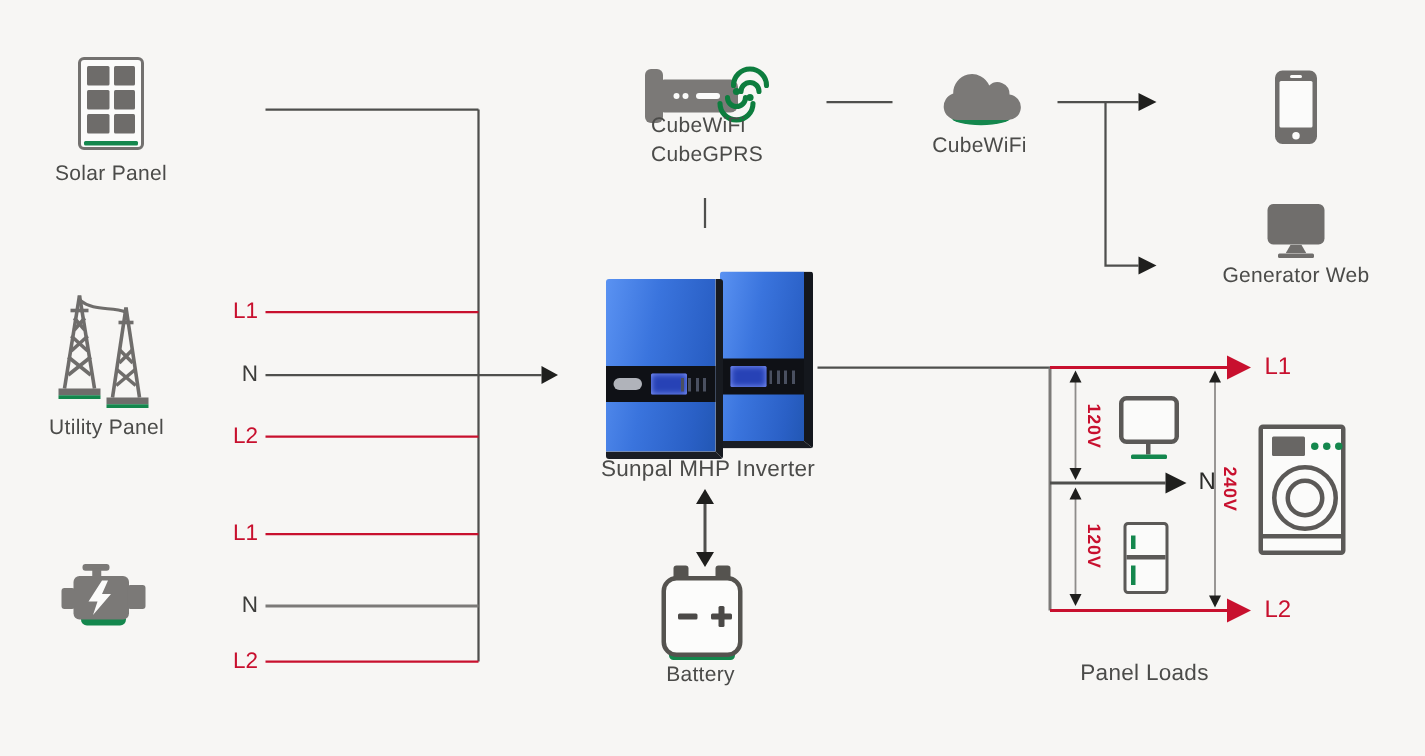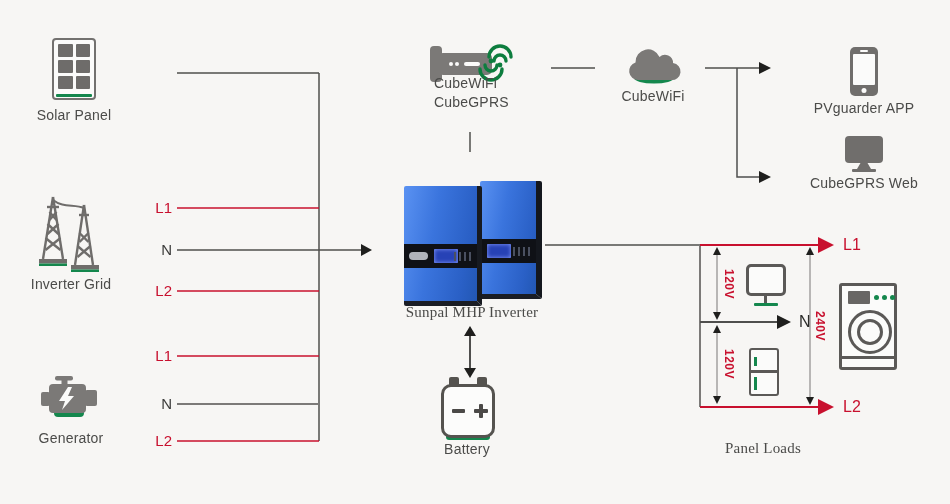--- a/index.html
+++ b/index.html
@@ -19,21 +19,21 @@
   .w-dark2 { stroke: var(--line_dark, #4f4f4d); stroke-width: 2;   fill: none; }
   .w-gray  { stroke: #7c7a78; stroke-width: 2; fill: none; }
   .w-red   { stroke: var(--red, #c8102e); stroke-width: 1.5; fill: none; }
   .w-red2  { stroke: var(--red, #c8102e); stroke-width: 2;   fill: none; }
   .w-dim   { stroke: #8e8c8a; stroke-width: 1.2; fill: none; }
   .ah-dark { fill: #1f1f1d; }
   .ah-red  { fill: var(--red, #c8102e); }
 
   
   .lbl { position: absolute; font-size: 14px; color: var(--text, #4b4b49); letter-spacing: .2px; }
-  .lbl.big { font-size: 15px; font-family: Liberation Serif, serif; }
+  .lbl.big { font-size: 15px; }
   .center { text-align: center; }
   .right  { text-align: right; }
   .red  { color: var(--red, #c8102e); }
   .wirelbl { position: absolute; font-size: 15px; font-weight: normal; }
   .rot {
     position: absolute; width: 36px; height: 14px; text-align: center;
     transform: rotate(90deg); color: var(--red, #c8102e);
     font-size: 12px; font-weight: bold; white-space: nowrap; letter-spacing: .5px;
   }
 
@@ -203,34 +203,33 @@
         <path d="M52.5,67 L39.5,56"></path>
       <path d="M41.5,52 L50.5,43"></path>
         <path d="M50.5,52 L41.5,43"></path>
       <path d="M15,10 C25,18 36,14 46,18" stroke-width="2"></path>
     </g>
     <rect x="1" y="69" width="28" height="4.5" fill="#6f6d6b"></rect>
     <rect x="1" y="73.5" width="28" height="2.5" fill="#14874d"></rect>
     <rect x="33" y="75" width="28" height="4.5" fill="#6f6d6b"></rect>
     <rect x="33" y="79.5" width="28" height="2.5" fill="#14874d"></rect>
   </svg>
-  <div class="lbl center" style="left:11px;top:276px;width:120px">Inverter Grid</div>
+  <div class="lbl center" style="left:11px;top:276px;width:120px">Utility Panel</div>
 
   <svg class="abs" style="left:40px;top:371px" width="60" height="54" viewBox="0 0 60 54">
     <rect x="14" y="38" width="30" height="8" rx="4" fill="#14874d"></rect>
     <g fill="#7b7977">
       <rect x="15" y="5" width="18" height="4.5" rx="2"></rect>
       <rect x="21.5" y="8" width="6" height="7"></rect>
       <rect x="9" y="13" width="37" height="29" rx="4"></rect>
       <rect x="1" y="21" width="9" height="14" rx="2"></rect>
       <rect x="45" y="19" width="12" height="16" rx="2"></rect>
     </g>
     <polygon points="28,16 19,30 25,30 22,39 34,25 28,25 32,16" fill="#fbfbfa"></polygon>
   </svg>
-  <div class="lbl center" style="left:11px;top:430px;width:120px">Generator</div>
 
   <div class="wirelbl red right" style="left:134px;top:199px;width:38px">L1</div>
   <div class="wirelbl right" style="left:134px;top:241px;width:38px;color:#3c3c3a">N</div>
   <div class="wirelbl red right" style="left:134px;top:282px;width:38px">L2</div>
   <div class="wirelbl red right" style="left:134px;top:347px;width:38px">L1</div>
   <div class="wirelbl right" style="left:134px;top:395px;width:38px;color:#3c3c3a">N</div>
   <div class="wirelbl red right" style="left:134px;top:432px;width:38px">L2</div>
 
   <svg class="abs" style="left:430px;top:44px" width="64" height="40" viewBox="0 0 64 40">
     <rect x="8" y="9" width="54" height="22" rx="5" fill="#7b7977"></rect>
@@ -258,28 +257,27 @@
     <ellipse cx="28" cy="40" rx="20" ry="5.5" fill="#14874d"></ellipse>
     <path d="M12,42 a9,9 0 0 1 -2.5,-17.6 a12.5,12.5 0 0 1 24,-5.4 a8,8 0 0 1 13.5,6 a8.4,8.4 0 0 1 -2,17 z" fill="#7b7977"></path>
   </svg>
   <div class="lbl center" style="left:603px;top:88px;width:100px">CubeWiFi</div>
 
   <div class="abs phone">
     <div class="phone-dash"></div>
     <div class="phone-screen"></div>
     <div class="phone-dot"></div>
   </div>
-  <div class="lbl center" style="left:794px;top:100px;width:140px">PVguarder APP</div>
 
   <div class="abs monitor">
     <div class="monitor-screen"></div>
     <div class="monitor-neck"></div>
     <div class="monitor-base"></div>
   </div>
-  <div class="lbl center" style="left:794px;top:175px;width:140px">CubeGPRS Web</div>
+  <div class="lbl center" style="left:794px;top:175px;width:140px">Generator Web</div>
 
   <div class="abs inverter">
     <div class="inv-unit inv-back">
       <div class="inv-band">
         <div class="inv-lcd"></div>
         <div class="inv-dots"></div>
       </div>
     </div>
     <div class="inv-unit inv-front">
       <div class="inv-band">

